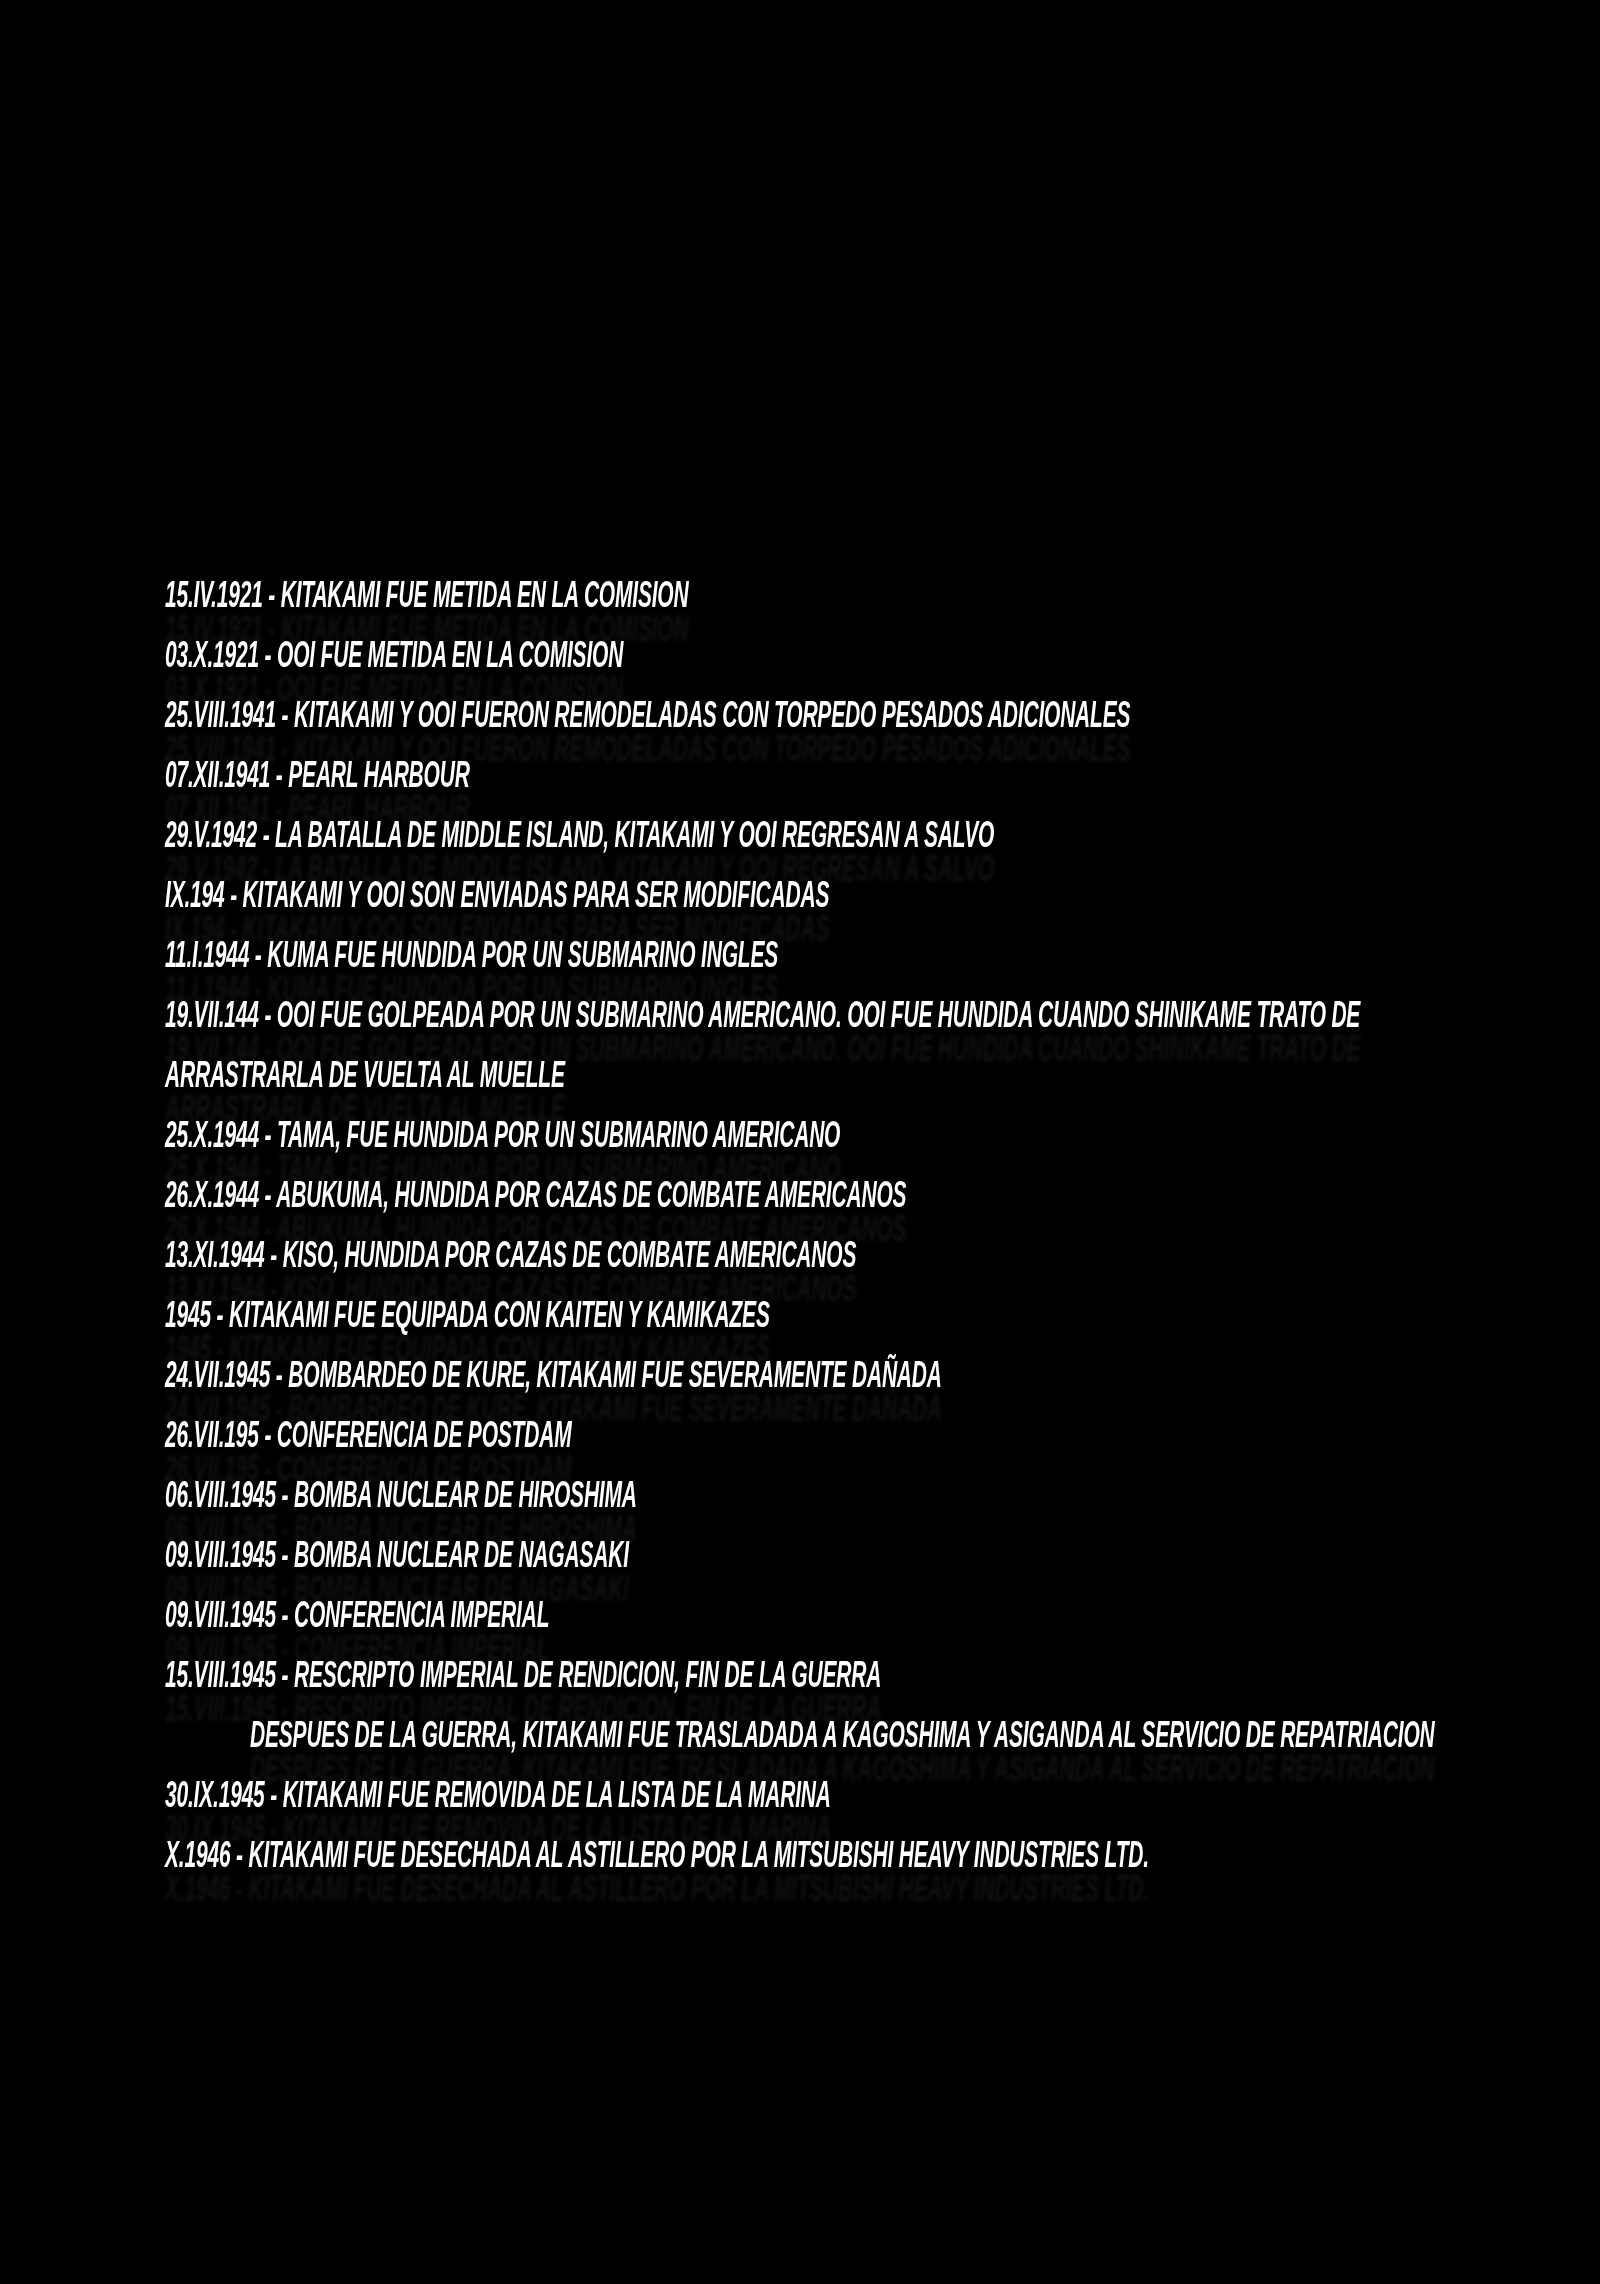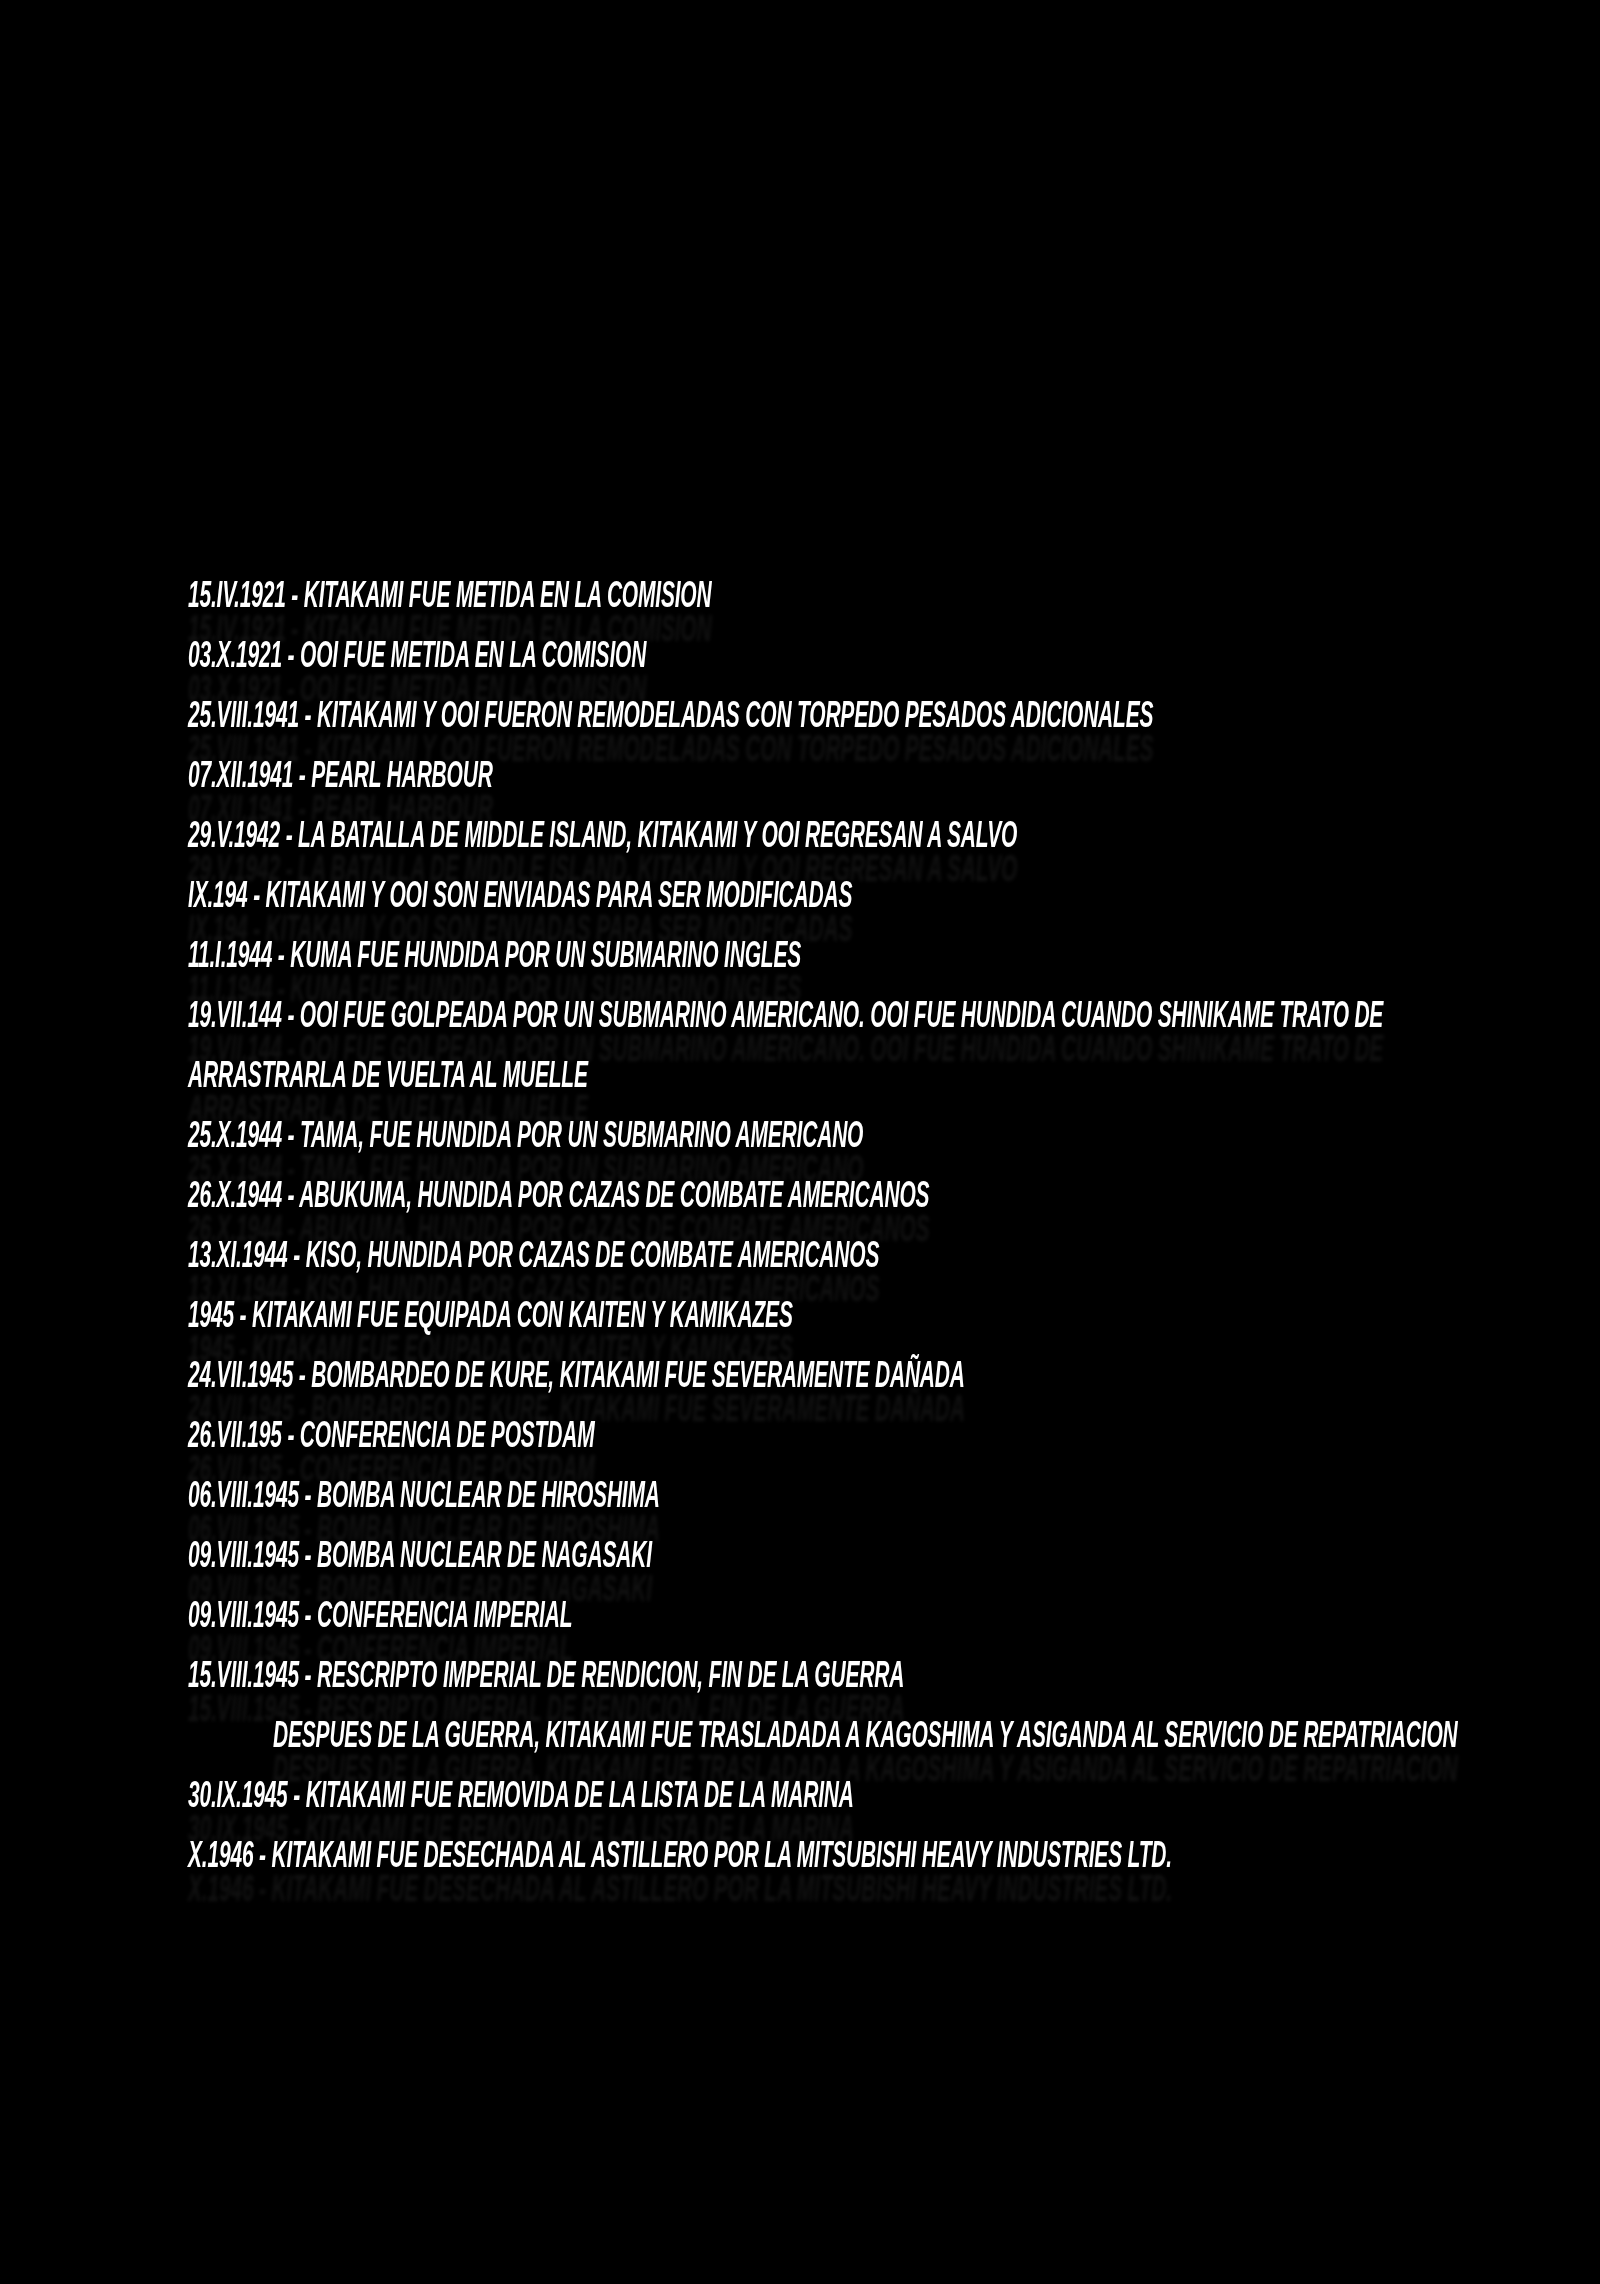--- a/index.html
+++ b/index.html
@@ -41,21 +41,21 @@
     text-shadow: 0 19px 3px rgba(255, 255, 255, 0.07);
   }
   .line.indent {
     margin-left: 85px;
   }
 </style>
 </head>
 <body style="background: rgb(0, 0, 0);">
 
 <div class="page">
-  <section class="timeline" id="timeline" style="color: rgb(255, 255, 255); margin-left: 23px;">
+  <section class="timeline" id="timeline" style="color: rgb(255, 255, 255);">
       <div class="line">15.IV.1921 - KITAKAMI FUE METIDA EN LA COMISION</div>
       <div class="line">03.X.1921 - OOI FUE METIDA EN LA COMISION</div>
       <div class="line">25.VIII.1941 - KITAKAMI Y OOI FUERON REMODELADAS CON TORPEDO PESADOS ADICIONALES</div>
       <div class="line">07.XII.1941 - PEARL HARBOUR</div>
       <div class="line">29.V.1942 - LA BATALLA DE MIDDLE ISLAND, KITAKAMI Y OOI REGRESAN A SALVO</div>
       <div class="line">IX.194 - KITAKAMI Y OOI SON ENVIADAS PARA SER MODIFICADAS</div>
       <div class="line">11.I.1944 - KUMA FUE HUNDIDA POR UN SUBMARINO INGLES</div>
       <div class="line">19.VII.144 - OOI FUE GOLPEADA POR UN SUBMARINO AMERICANO. OOI FUE HUNDIDA CUANDO SHINIKAME TRATO DE</div>
       <div class="line continuation">ARRASTRARLA DE VUELTA AL MUELLE</div>
       <div class="line">25.X.1944 - TAMA, FUE HUNDIDA POR UN SUBMARINO AMERICANO</div>

